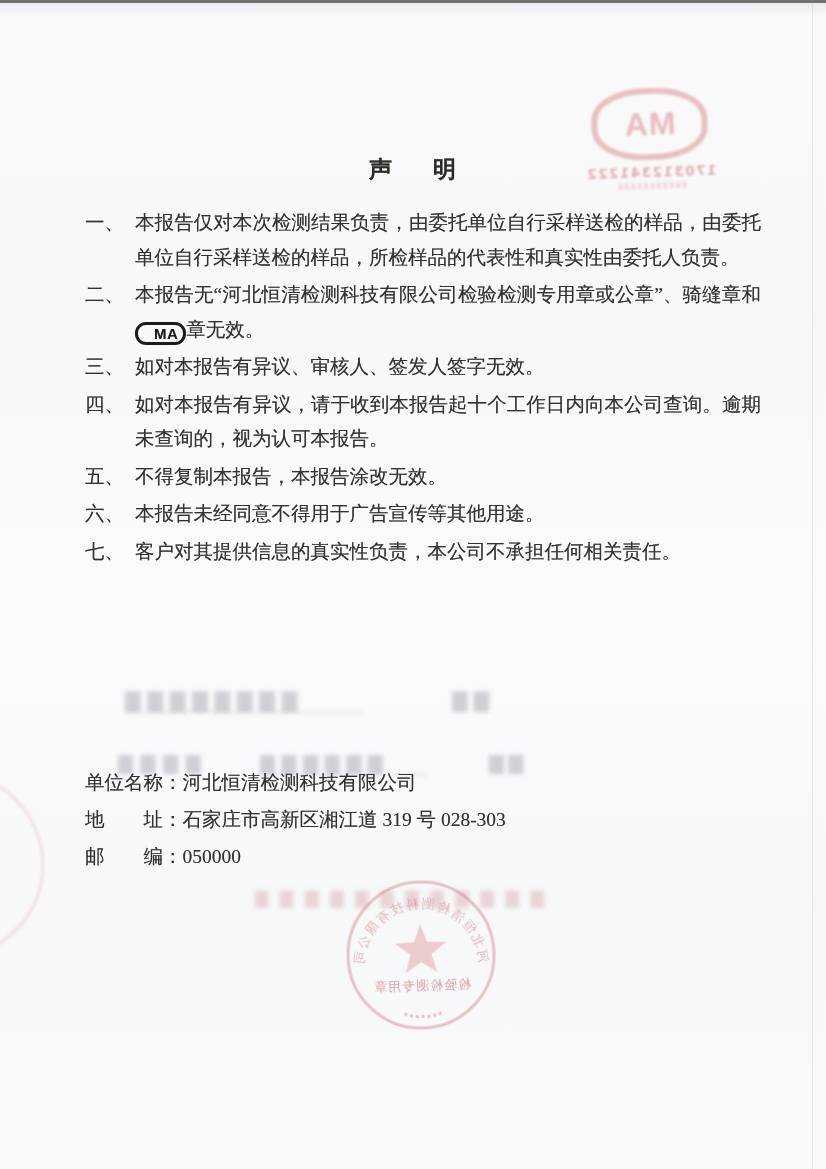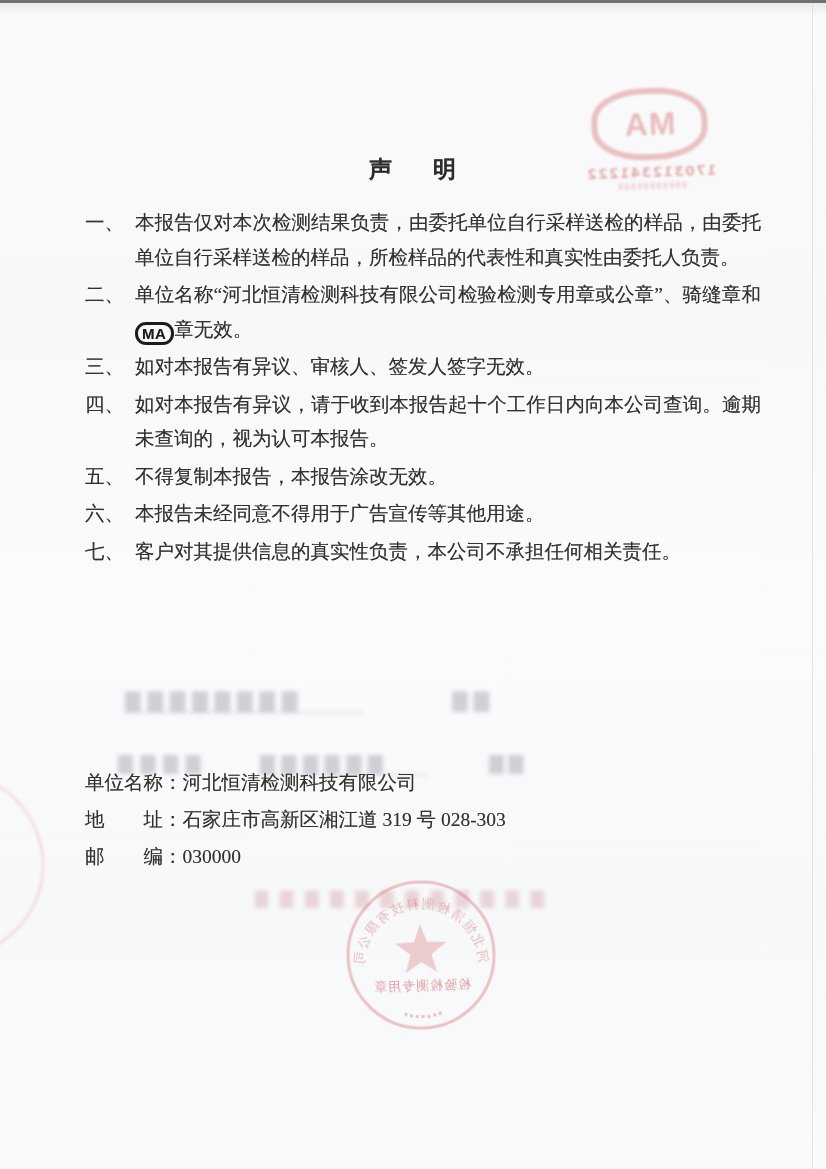--- a/index.html
+++ b/index.html
@@ -31,21 +31,21 @@
     position:absolute;top:206px;left:85px;width:676px;
     font-size:19.5px;line-height:34.5px;
   }
   .item{display:flex;margin-bottom:3px;}
   .item .num{flex:0 0 50px;}
   .item .txt{flex:1;text-align:justify;text-justify:inter-ideograph;}
   .item .txt,.item .num{text-shadow:0 0 .4px rgba(45,45,45,.55);}
   .cma-inline{
     display:inline-block;vertical-align:-3px;
     border:3px solid #1c1c1a;border-radius:11px;
-    height:17px;line-height:17px;padding:0 5px 0 4px;
+    height:17px;line-height:17px;padding:0 5px 0 16px;
     font-family:"Liberation Sans","DejaVu Sans",sans-serif;
     font-weight:bold;font-size:15px;letter-spacing:.5px;color:#1c1c1a;
   }
   
   .contact{position:absolute;top:764px;left:85px;font-size:19.5px;}
   .contact .row{line-height:37px;text-shadow:0 0 .4px rgba(45,45,45,.5);}
   .contact .lab{display:inline-block;}
   
   .bleed-cma{
     position:absolute;left:586px;top:88px;width:128px;
@@ -113,21 +113,21 @@
     <span>明</span>
   </div>
 
   <div class="items">
     <div class="item">
       <span class="num">一、</span>
       <span class="txt">本报告仅对本次检测结果负责，由委托单位自行采样送检的样品，由委托单位自行采样送检的样品，所检样品的代表性和真实性由委托人负责。</span>
     </div>
     <div class="item">
       <span class="num">二、</span>
-      <span class="txt"><span>单位名称“河北恒清检测科技有限公司检验检测专用章或公章”、骑缝章和</span><span class="cma-inline">MA</span><span>章无效。</span></span>
+      <span class="txt"><span>本报告无“河北恒清检测科技有限公司检验检测专用章或公章”、骑缝章和</span><span class="cma-inline">MA</span><span>章无效。</span></span>
     </div>
     <div class="item">
       <span class="num">三、</span>
       <span class="txt">如对本报告有异议、审核人、签发人签字无效。</span>
     </div>
     <div class="item">
       <span class="num">四、</span>
       <span class="txt">如对本报告有异议，请于收到本报告起十个工作日内向本公司查询。逾期未查询的，视为认可本报告。</span>
     </div>
     <div class="item">
@@ -152,21 +152,21 @@
   <div class="bleed-row bleed-pink r6">▇▇▇▇▇▇▇▇▇▇▇▇</div>
 
   <div class="contact">
     <div class="row">
       <span class="lab">单位名称：</span><span>河北恒清检测科技有限公司</span>
     </div>
     <div class="row">
       <span class="lab">地　　址：</span><span>石家庄市高新区湘江道 319 号 028-303</span>
     </div>
     <div class="row">
-      <span class="lab">邮　　编：</span><span>030000</span>
+      <span class="lab">邮　　编：</span><span>050000</span>
     </div>
   </div>
 
   <div class="bleed-seal">
     <svg width="162" height="162" viewBox="0 0 162 162">
       <defs>
         <path id="sealArcTop" d="M 23,92 A 58,58 0 1 1 139,92" fill="none"></path>
         <path id="sealArcBottom" d="M 45,130 A 52,52 0 0 0 117,130" fill="none"></path>
       </defs>
       <circle cx="81" cy="81" r="73" fill="none" stroke="rgba(214,120,120,0.42)" stroke-width="3"></circle>

